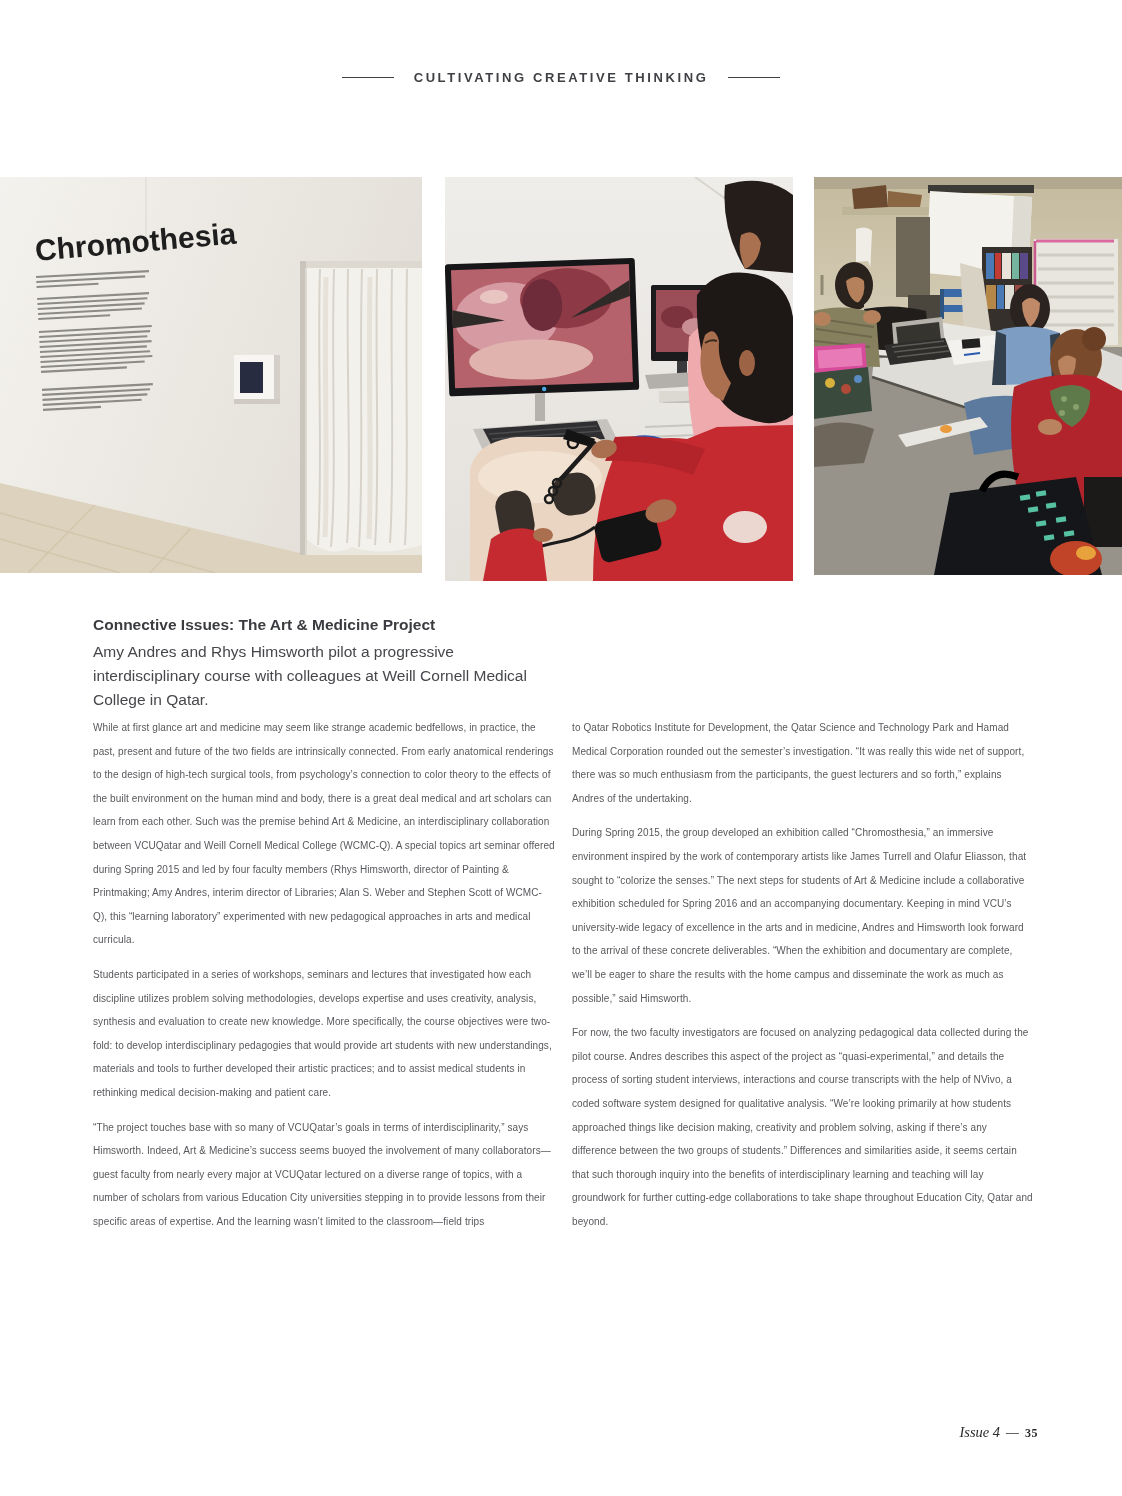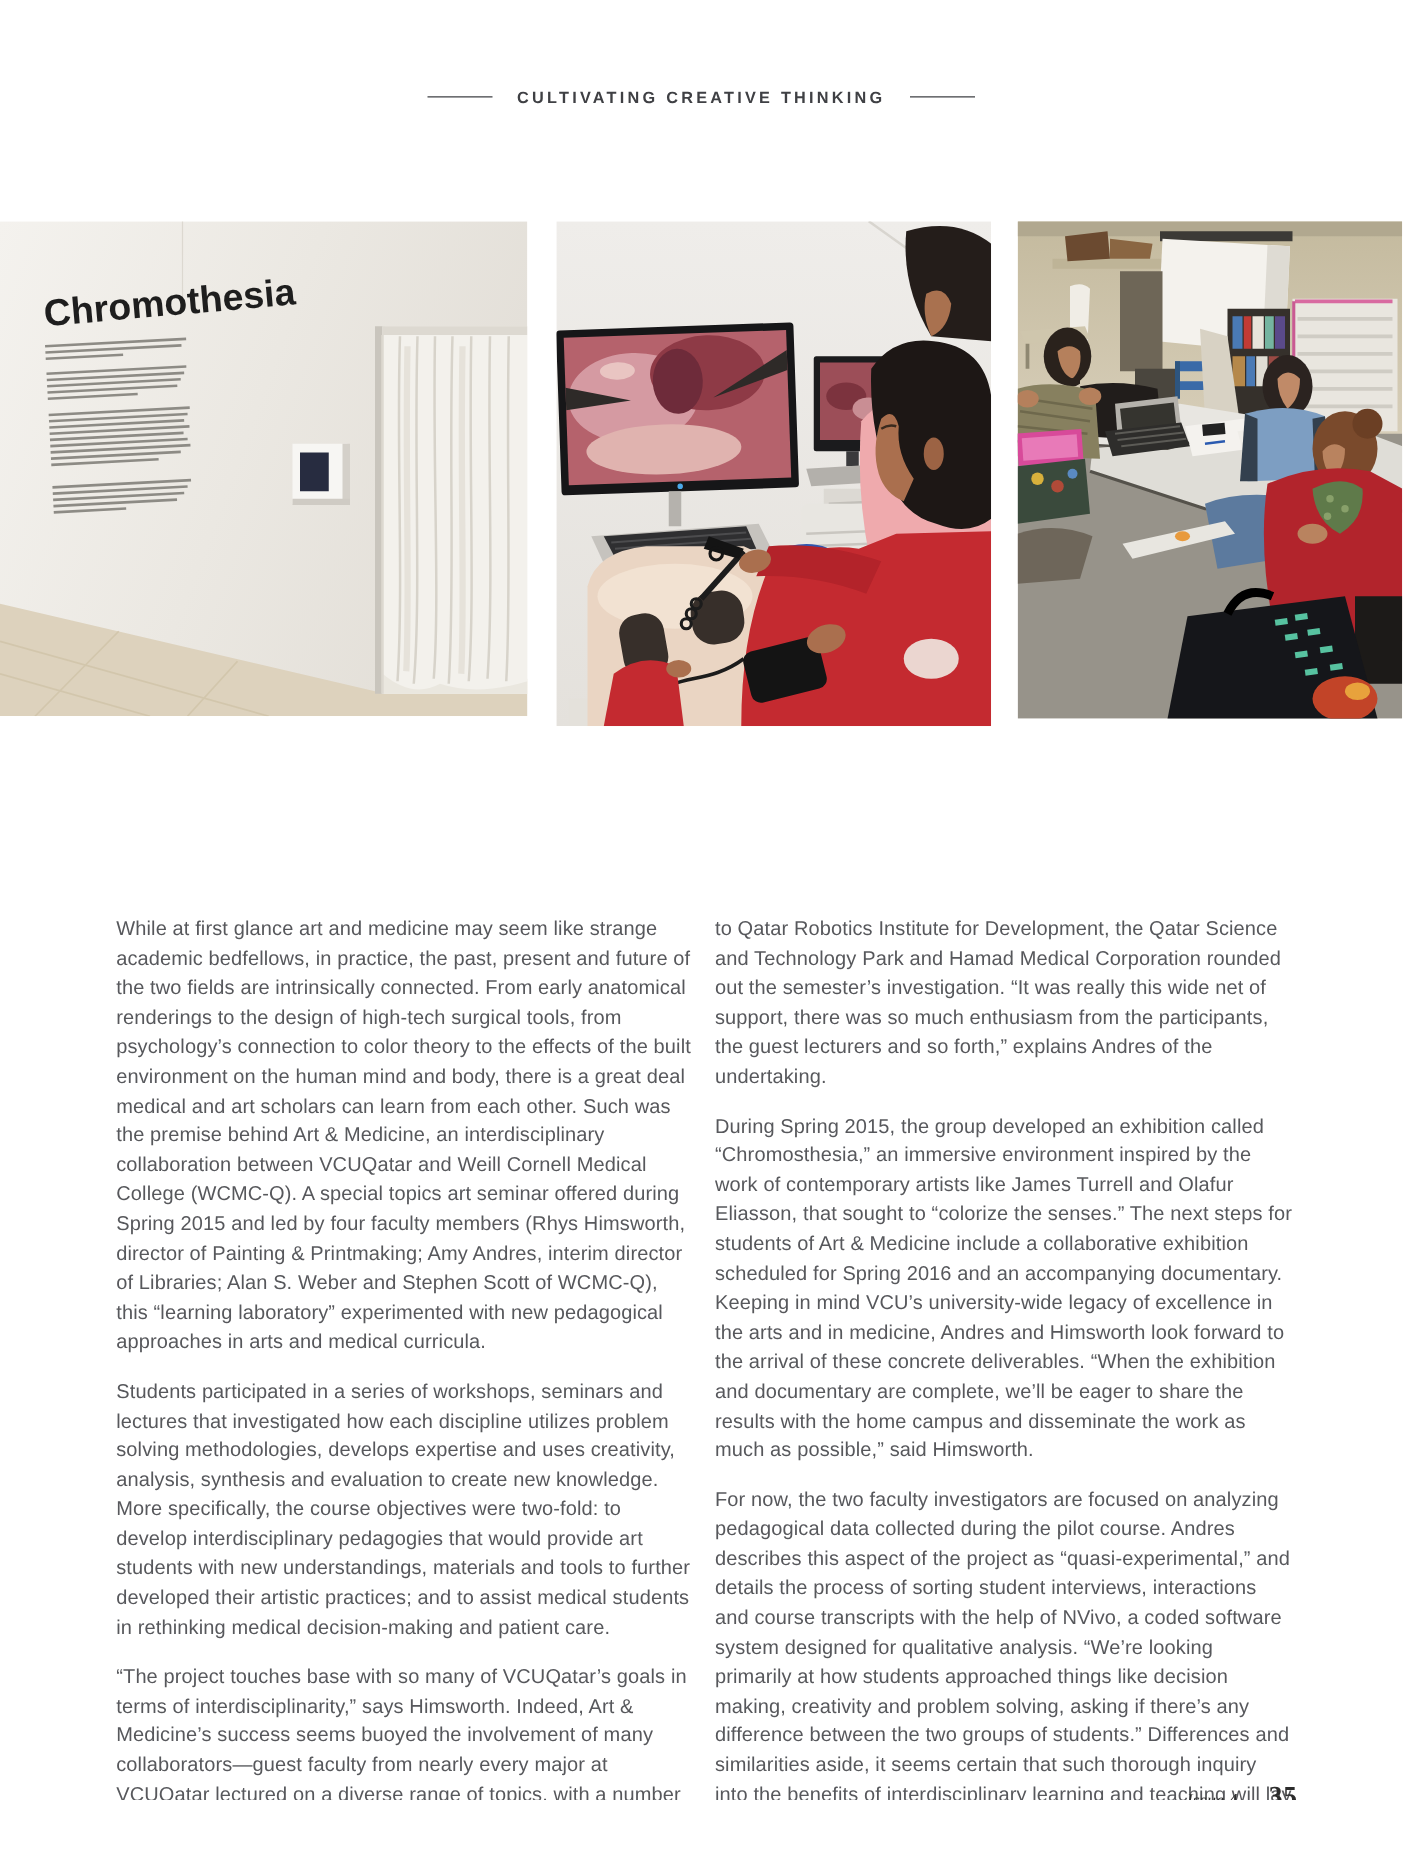--- a/index.html
+++ b/index.html
@@ -28,30 +28,30 @@
   .photo1{left:0;width:422px;height:396px;}
   .photo2{left:445px;width:348px;height:404px;}
   .photo3{left:814px;width:308px;height:398px;}
   
   .caption{position:absolute;left:93px;top:616px;width:480px;color:#46474b;}
   .caption .cap-title{font-size:15.5px;font-weight:700;color:#3b3c40;margin:0 0 6px 0;}
   .caption .cap-text{font-size:15.5px;line-height:24px;white-space:pre-line;margin:0;}
   
   .columns{position:absolute;left:93px;top:716px;width:942px;display:flex;gap:17px;}
   .col{width:462px;color:#57585c;}
-  .col p{margin:16px 0 11px 0;font-size:16px;line-height:23.6px;letter-spacing:0.1px;}
+  .col p{margin:0 0 11px 0;font-size:10px;line-height:23.6px;letter-spacing:0.1px;}
   
   .folio{
     position:absolute;top:1424px;right:84px;
     font-family:"Liberation Serif", serif;color:#2c2c2c;
     display:flex;align-items:flex-end;gap:6px;
   }
   .folio .issue{font-style:italic;font-size:14.5px;}
   .folio .dash{font-style:italic;font-size:14.5px;}
-  .folio .num{font-weight:700;font-size:22px;letter-spacing:.5px;}
+  .folio .num{font-weight:700;font-size:12px;letter-spacing:.5px;}
 </style>
 </head>
 <body>
 
 <div class="page">
 
   <div class="masthead">
     <span class="rule"></span>
     <span class="title">CULTIVATING CREATIVE THINKING</span>
     <span class="rule"></span>
@@ -360,20 +360,26 @@
         <rect x="4" y="172" width="44" height="18" fill="#e87ab8" transform="rotate(-4 26 181)"></rect>
         <path d="M0,196 L54,190 L58,234 L0,242 Z" fill="#3a4a3c"></path>
         <circle cx="16" cy="206" r="5" fill="#d8b13c"></circle>
           <circle cx="32" cy="212" r="5" fill="#b04a38"></circle>
           <circle cx="44" cy="202" r="4" fill="#5a8ac2"></circle>
         <path d="M0,250 Q30,240 60,252 L50,286 L0,290 Z" fill="#6e665a"></path>
       </g>
     </svg>
   </div>
 
+  <div class="caption">
+    <p class="cap-title">Connective Issues: The Art &amp; Medicine Project</p>
+    <p class="cap-text">Amy Andres and Rhys Himsworth pilot a progressive
+interdisciplinary course with colleagues at Weill Cornell Medical
+College in Qatar.</p>
+  </div>
 
   <div class="columns">
     <div class="col">
       <p>While at first glance art and medicine may seem like strange academic bedfellows, in practice, the past, present and future of the two fields are intrinsically connected. From early anatomical renderings to the design of high-tech surgical tools, from psychology’s connection to color theory to the effects of the built environment on the human mind and body, there is a great deal medical and art scholars can learn from each other. Such was the premise behind Art &amp; Medicine, an interdisciplinary collaboration between VCUQatar and Weill Cornell Medical College (WCMC-Q). A special topics art seminar offered during Spring 2015 and led by four faculty members (Rhys Himsworth, director of Painting &amp; Printmaking; Amy Andres, interim director of Libraries; Alan S. Weber and Stephen Scott of WCMC-Q), this “learning laboratory” experimented with new pedagogical approaches in arts and medical curricula.</p>
       <p>Students participated in a series of workshops, seminars and lectures that investigated how each discipline utilizes problem solving methodologies, develops expertise and uses creativity, analysis, synthesis and evaluation to create new knowledge. More specifically, the course objectives were two-fold: to develop interdisciplinary pedagogies that would provide art students with new understandings, materials and tools to further developed their artistic practices; and to assist medical students in rethinking medical decision-making and patient care.</p>
       <p>“The project touches base with so many of VCUQatar’s goals in terms of interdisciplinarity,” says Himsworth. Indeed, Art &amp; Medicine’s success seems buoyed the involvement of many collaborators—guest faculty from nearly every major at VCUQatar lectured on a diverse range of topics, with a number of scholars from various Education City universities stepping in to provide lessons from their specific areas of expertise. And the learning wasn’t limited to the classroom—field trips</p>
     </div>
     <div class="col">
       <p>to Qatar Robotics Institute for Development, the Qatar Science and Technology Park and Hamad Medical Corporation rounded out the semester’s investigation. “It was really this wide net of support, there was so much enthusiasm from the participants, the guest lecturers and so forth,” explains Andres of the undertaking.</p>
       <p>During Spring 2015, the group developed an exhibition called “Chromosthesia,” an immersive environment inspired by the work of contemporary artists like James Turrell and Olafur Eliasson, that sought to “colorize the senses.” The next steps for students of Art &amp; Medicine include a collaborative exhibition scheduled for Spring 2016 and an accompanying documentary. Keeping in mind VCU’s university-wide legacy of excellence in the arts and in medicine, Andres and Himsworth look forward to the arrival of these concrete deliverables. “When the exhibition and documentary are complete, we’ll be eager to share the results with the home campus and disseminate the work as much as possible,” said Himsworth.</p>

